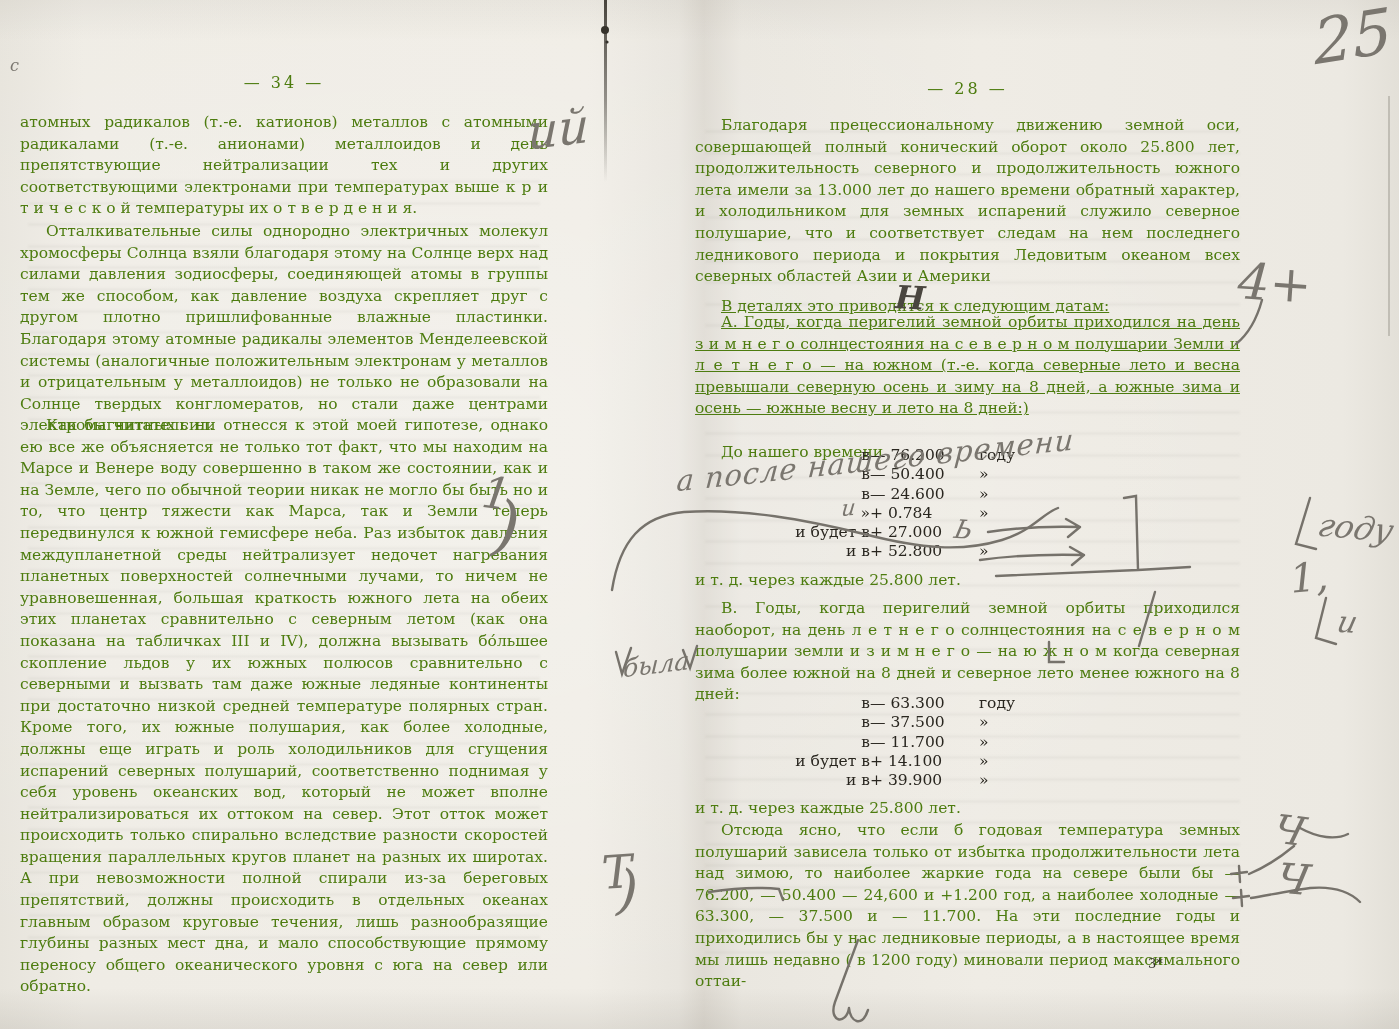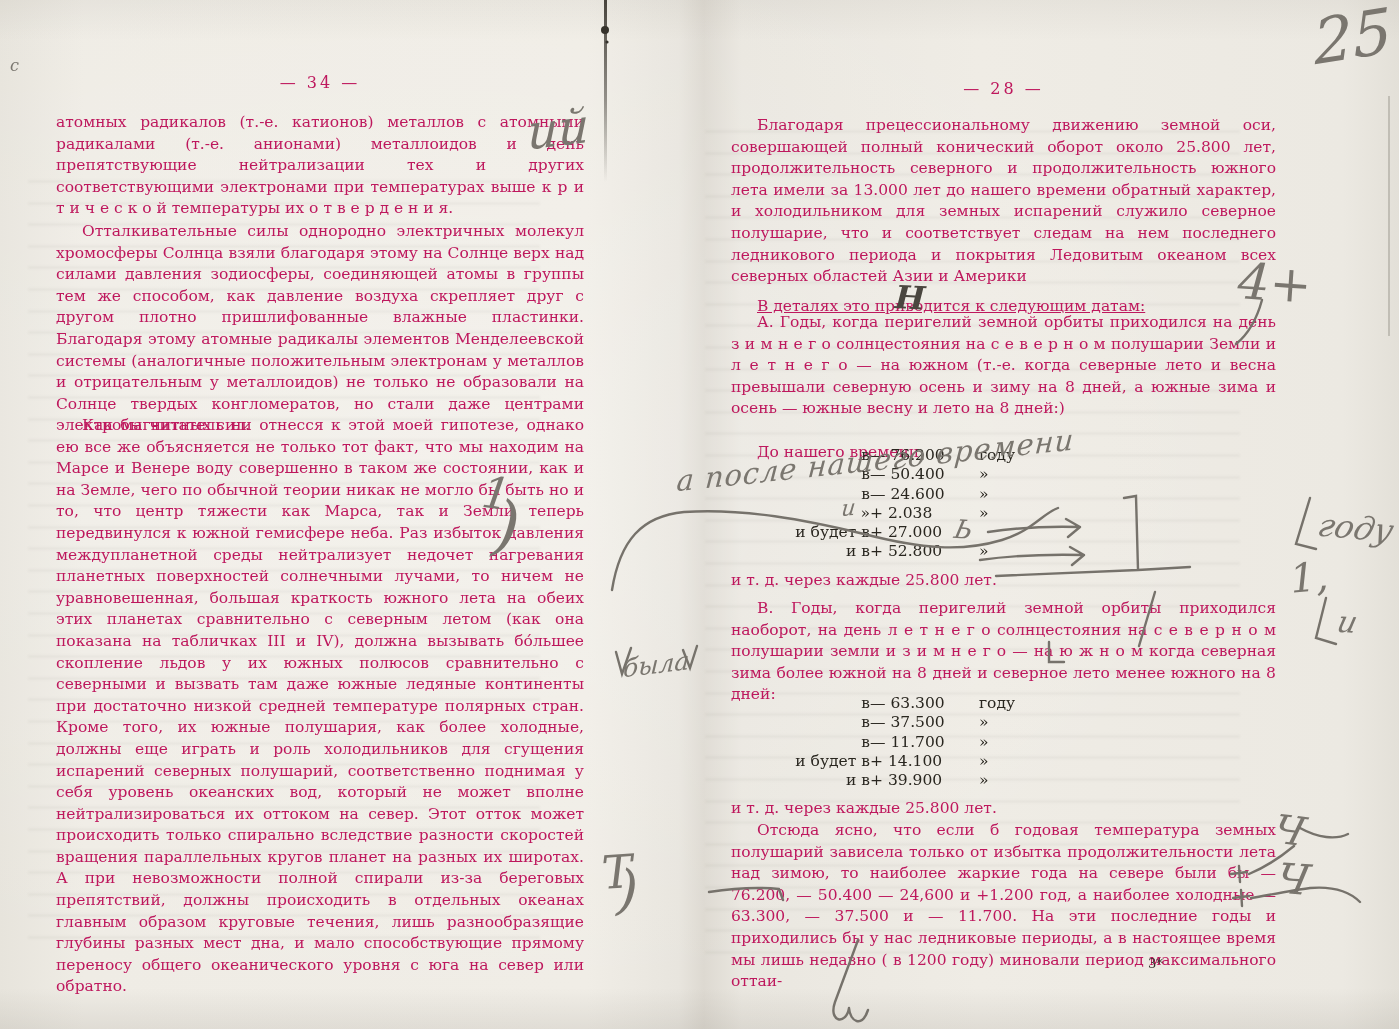--- a/index.html
+++ b/index.html
@@ -16,21 +16,21 @@
       #ece9e2;
   }
   .paper:after{content:"";position:absolute;inset:0;
     background:linear-gradient(180deg,rgba(120,114,102,.07) 0,rgba(0,0,0,0) 4%,rgba(0,0,0,0) 96%,rgba(110,104,94,.12) 100%);}
   .bleed{position:absolute;pointer-events:none;opacity:.55;filter:blur(1.3px);
     background:repeating-linear-gradient(180deg, rgba(112,106,94,.10) 0 3px, rgba(0,0,0,0) 3px 21.6px);}
   .gutter{position:absolute;left:604px;top:0;width:3px;height:182px;
     background:linear-gradient(180deg,#48443d 0,rgba(72,68,61,.55) 55%,rgba(72,68,61,0) 100%);}
   .edge-right{position:absolute;left:1388px;top:96px;width:2px;height:240px;background:rgba(100,96,86,.28);}
 
-  .block{position:absolute;color:#be185d;font-size:15.5px;line-height:21.6px;text-align:justify;margin-left:36px;}
+  .block{position:absolute;color:#4d7c0f;font-size:15.5px;line-height:21.6px;text-align:justify;}
   .lcol{left:20px;width:528px;}
   .rcol{left:695px;width:545px;}
   .indent{text-indent:26px;}
   .pagenum{text-align:center;font-size:16px;letter-spacing:3px;}
   .datelist{position:absolute;left:695px;width:545px;color:#29261f;font-size:15.5px;}
   .datelist .row{display:flex;width:260px;margin-left:95px;height:19.3px;line-height:19.3px;}
   .datelist .pfx{width:80px;text-align:right;white-space:pre;}
   .datelist .val{width:97px;text-align:left;white-space:pre;}
   .datelist .sfx{padding-left:12px;text-align:left;white-space:pre;}
   .footer-mark{position:absolute;left:1148px;top:956px;font-size:13px;color:#33302a;}
@@ -50,42 +50,42 @@
 <div class="bleed" style="left:705px;top:130px;width:535px;height:830px;"></div>
 
 <div class="block lcol pagenum" style="top:72px;">— 34 —</div>
 <div class="block lcol" style="top:112px;">атомных радикалов (т.-е. катионов) металлов с атомными радикалами (т.-е. анионами) металлоидов и день препятствующие нейтрализации тех и других соответствующими электронами при температурах выше к р и т и ч е с к о й температуры их о т в е р д е н и я.</div>
 <div class="block lcol indent" style="top:221px;">Отталкивательные силы однородно электричных молекул хромосферы Солнца взяли благодаря этому на Солнце верх над силами давления зодиосферы, соединяющей атомы в группы тем же способом, как давление воздуха скрепляет друг с другом плотно пришлифованные влажные пластинки. Благодаря этому атомные радикалы элементов Менделеевской системы (аналогичные положительным электронам у металлов и отрицательным у металлоидов) не только не образовали на Солнце твердых конгломератов, но стали даже центрами электромагнитных сил.</div>
 <div class="block lcol indent" style="top:415px;">Как бы читатель ни отнесся к этой моей гипотезе, однако ею все же объясняется не только тот факт, что мы находим на Марсе и Венере воду совершенно в таком же состоянии, как и на Земле, чего по обычной теории никак не могло бы быть но и то, что центр тяжести как Марса, так и Земли теперь передвинулся к южной гемисфере неба. Раз избыток давления междупланетной среды нейтрализует недочет нагревания планетных поверхностей солнечными лучами, то ничем не уравновешенная, большая краткость южного лета на обеих этих планетах сравнительно с северным летом (как она показана на табличках III и IV), должна вызывать бо́льшее скопление льдов у их южных полюсов сравнительно с северными и вызвать там даже южные ледяные континенты при достаточно низкой средней температуре полярных стран. Кроме того, их южные полушария, как более холодные, должны еще играть и роль холодильников для сгущения испарений северных полушарий, соответственно поднимая у себя уровень океанских вод, который не может вполне нейтрализироваться их оттоком на север. Этот отток может происходить только спирально вследствие разности скоростей вращения параллельных кругов планет на разных их широтах. А при невозможности полной спирали из-за береговых препятствий, должны происходить в отдельных океанах главным образом круговые течения, лишь разнообразящие глубины разных мест дна, и мало способствующие прямому переносу общего океанического уровня с юга на север или обратно.</div>
 
 <div class="block rcol pagenum" style="top:78px;">— 28 —</div>
 <div class="block rcol indent" style="top:115px;">Благодаря прецессиональному движению земной оси, совершающей полный конический оборот около 25.800 лет, продолжительность северного и продолжительность южного лета имели за 13.000 лет до нашего времени обратный характер, и холодильником для земных испарений служило северное полушарие, что и соответствует следам на нем последнего ледникового периода и покрытия Ледовитым океаном всех северных областей Азии и Америки</div>
 <div class="block rcol indent" style="top:296px;text-decoration:underline;">В деталях это приводится к следующим датам:</div>
-<div class="block rcol indent" style="top:312px;">А. Годы, когда перигелий земной орбиты приходился на день з и м н е г о солнцестояния на с е в е р н о м полушарии Земли и л е т н е г о — на южном (т.-е. когда северные лето и весна превышали северную осень и зиму на 8 дней, а южные зима и осень — южные весну и лето на 8 дней:)</div>
+<div class="block rcol indent" style="top:312px;text-decoration:underline;">А. Годы, когда перигелий земной орбиты приходился на день з и м н е г о солнцестояния на с е в е р н о м полушарии Земли и л е т н е г о — на южном (т.-е. когда северные лето и весна превышали северную осень и зиму на 8 дней, а южные зима и осень — южные весну и лето на 8 дней:)</div>
 <div class="block rcol indent" style="top:442px;">До нашего времени</div>
 
 <div class="datelist" style="top:446px;">
   <div class="row">
       <span class="pfx">в</span>
       <span class="val">— 76.200</span>
       <span class="sfx">году</span>
     </div>
   <div class="row">
       <span class="pfx">в</span>
       <span class="val">— 50.400</span>
       <span class="sfx">»</span>
     </div>
   <div class="row">
       <span class="pfx">в</span>
       <span class="val">— 24.600</span>
       <span class="sfx">»</span>
     </div>
   <div class="row">
       <span class="pfx">»</span>
-      <span class="val">+ 2.038</span>
+      <span class="val">+ 0.784</span>
       <span class="sfx">»</span>
     </div>
   <div class="row">
       <span class="pfx">и будет в</span>
       <span class="val">+ 27.000</span>
       <span class="sfx"></span>
     </div>
   <div class="row">
       <span class="pfx">и в</span>
       <span class="val">+ 52.800</span>

